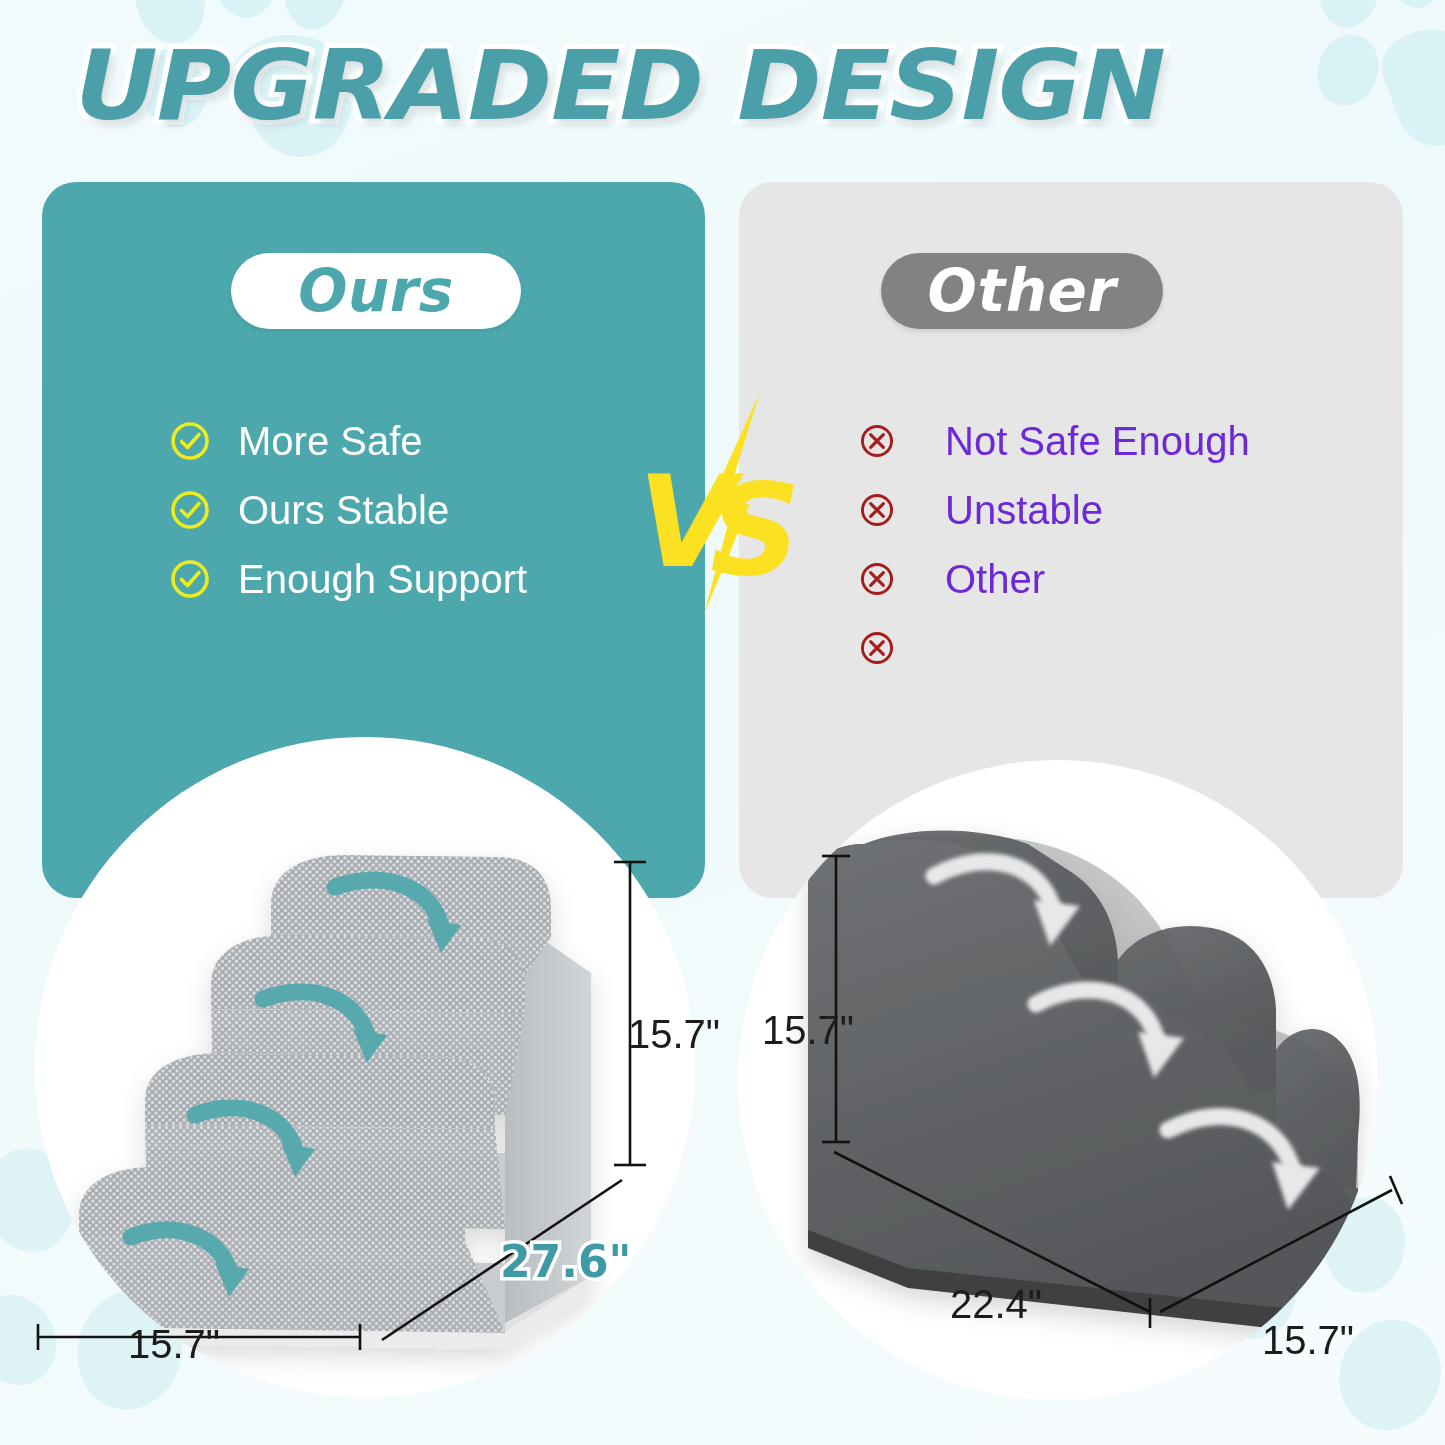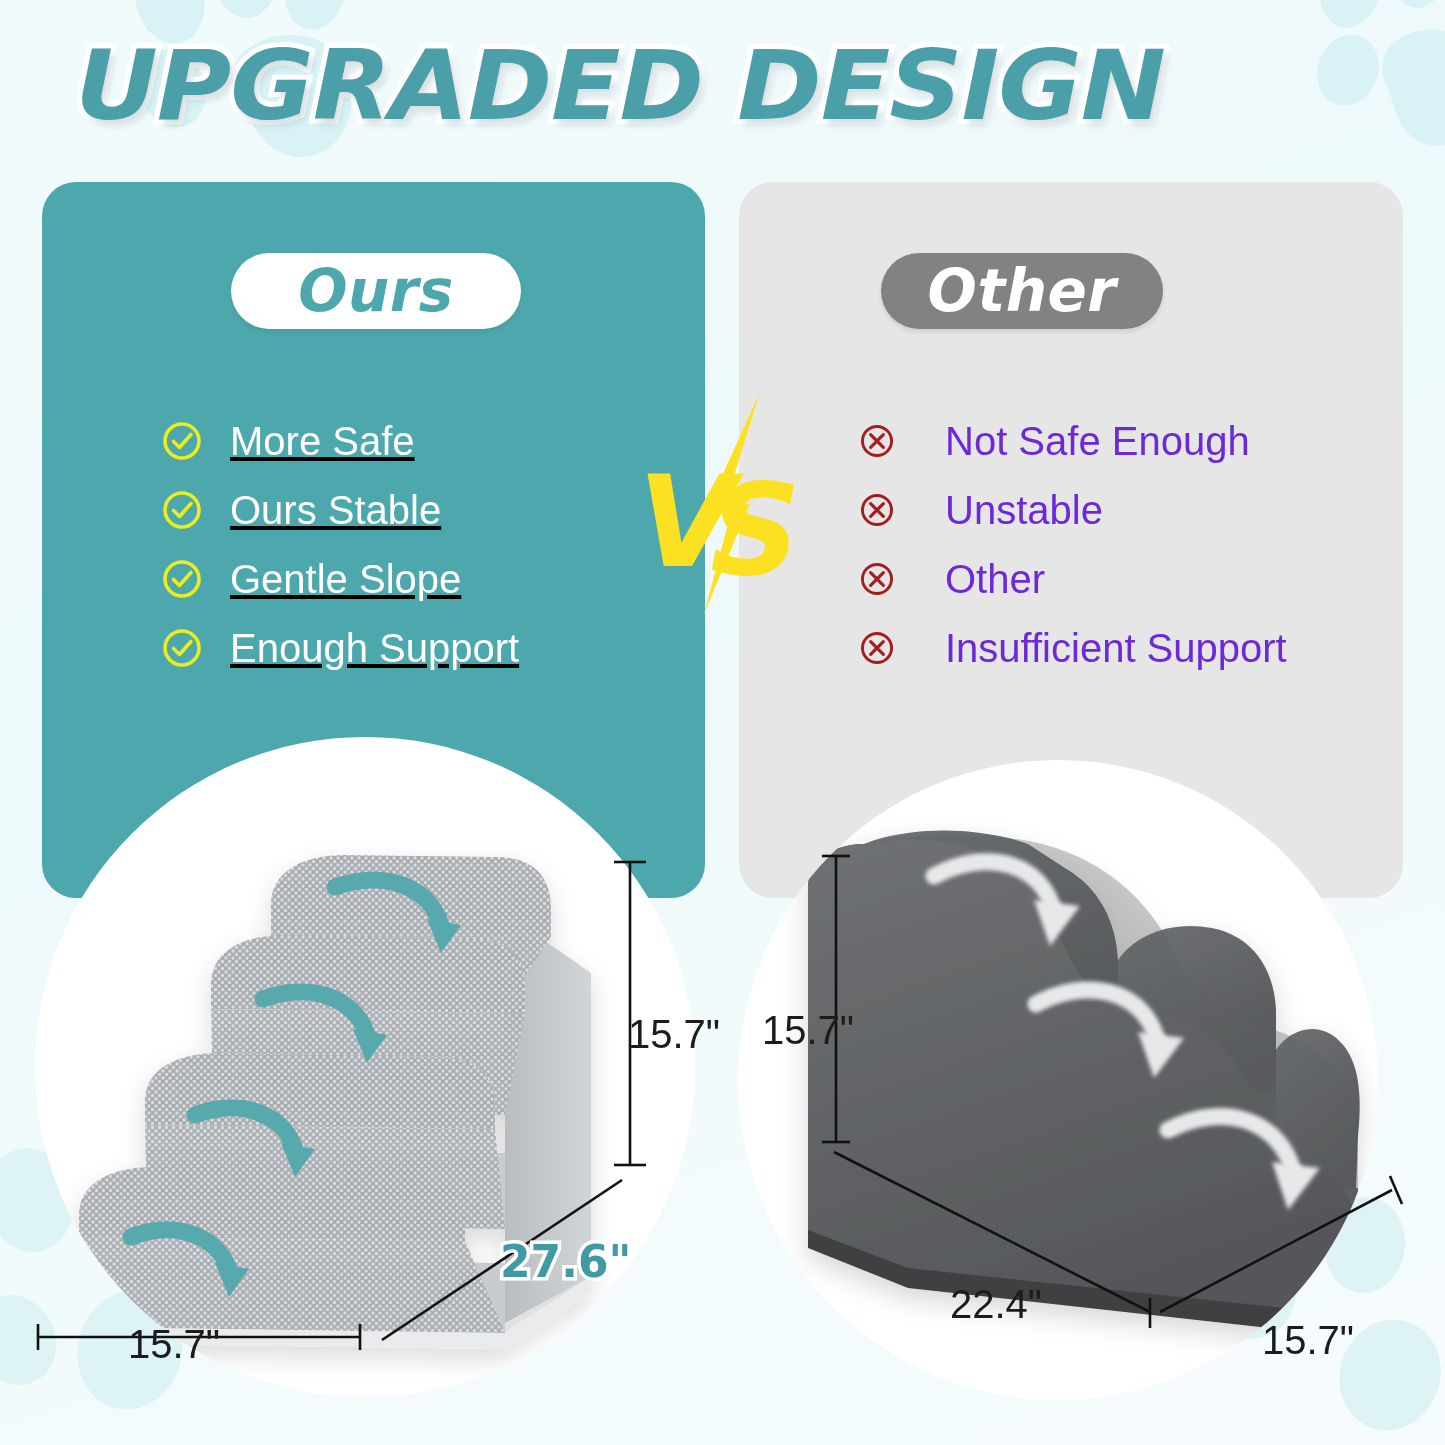--- a/index.html
+++ b/index.html
@@ -50,21 +50,21 @@
     left:231px; width:290px; background:#ffffff; color:#4ca8ad;
     box-shadow:0 3px 5px rgba(0,0,0,.07);
   }
   .badge-other{
     left:881px; width:282px; background:#828282; color:#ffffff;
     box-shadow:0 3px 5px rgba(0,0,0,.10);
   }
 
   
   .features{ position:absolute; top:406px; z-index:6; }
-  .features-ours { left:160px;text-decoration:underline; }
+  .features-ours { left:168px; }
   .features-other{ left:855px; }
   .frow{
     display:flex; align-items:center; height:69px;
   }
   .frow .icon{
     width:44px; height:44px; flex:0 0 44px;
     display:flex; align-items:center; justify-content:center;
     margin-right:26px;
   }
   .features-other .frow .icon{ margin-right:46px; }
@@ -168,37 +168,28 @@
   <div class="frow">
     <span class="icon">
       <svg width="44" height="44" viewBox="0 0 44 44">
         <circle cx="22" cy="22" r="17" fill="none" stroke="#ecec1e" stroke-width="3.6"></circle>
         <path d="M13.5 22.5 L19.5 28.5 L31 15.5" fill="none" stroke="#ecec1e" stroke-width="3.6" stroke-linecap="round" stroke-linejoin="round"></path>
       </svg>
     </span>
     <span class="flabel">Ours Stable</span>
   </div>
 
+
   <div class="frow">
     <span class="icon">
       <svg width="44" height="44" viewBox="0 0 44 44">
         <circle cx="22" cy="22" r="17" fill="none" stroke="#ecec1e" stroke-width="3.6"></circle>
         <path d="M13.5 22.5 L19.5 28.5 L31 15.5" fill="none" stroke="#ecec1e" stroke-width="3.6" stroke-linecap="round" stroke-linejoin="round"></path>
       </svg>
     </span>
-    <span class="flabel">Gentle Slope</span>
-  </div>
-
-  <div class="frow">
-    <span class="icon">
-      <svg width="44" height="44" viewBox="0 0 44 44">
-        <circle cx="22" cy="22" r="17" fill="none" stroke="#ecec1e" stroke-width="3.6"></circle>
-        <path d="M13.5 22.5 L19.5 28.5 L31 15.5" fill="none" stroke="#ecec1e" stroke-width="3.6" stroke-linecap="round" stroke-linejoin="round"></path>
-      </svg>
-    </span>
     <span class="flabel">Enough Support</span>
   </div>
 </div>
 
 <div class="features features-other">
 
   <div class="frow">
     <span class="icon">
       <svg width="40" height="40" viewBox="0 0 44 44">
         <circle cx="22" cy="22" r="16" fill="none" stroke="#a61b1b" stroke-width="3.2"></circle>
@@ -228,21 +219,20 @@
     <span class="flabel">Other</span>
   </div>
 
   <div class="frow">
     <span class="icon">
       <svg width="40" height="40" viewBox="0 0 44 44">
         <circle cx="22" cy="22" r="16" fill="none" stroke="#a61b1b" stroke-width="3.2"></circle>
         <path d="M15 15 L29 29 M29 15 L15 29" stroke="#a61b1b" stroke-width="3.4" stroke-linecap="round"></path>
       </svg>
     </span>
-    <span class="flabel">Insufficient Support</span>
   </div>
 </div>
 
 <svg class="vs" viewBox="0 0 190 230">
 
   <path d="M128 4 L92 120 L118 116 L72 226 L104 106 L80 110 Z" fill="#fbe122"></path>
 
   <text x="6" y="178" font-family="DejaVu Sans, sans-serif" font-size="126" font-weight="bold" font-style="italic" fill="#fbe122">V</text>
 
   <text x="78" y="186" font-family="DejaVu Sans, sans-serif" font-size="126" font-weight="bold" font-style="italic" fill="#fbe122">S</text>

